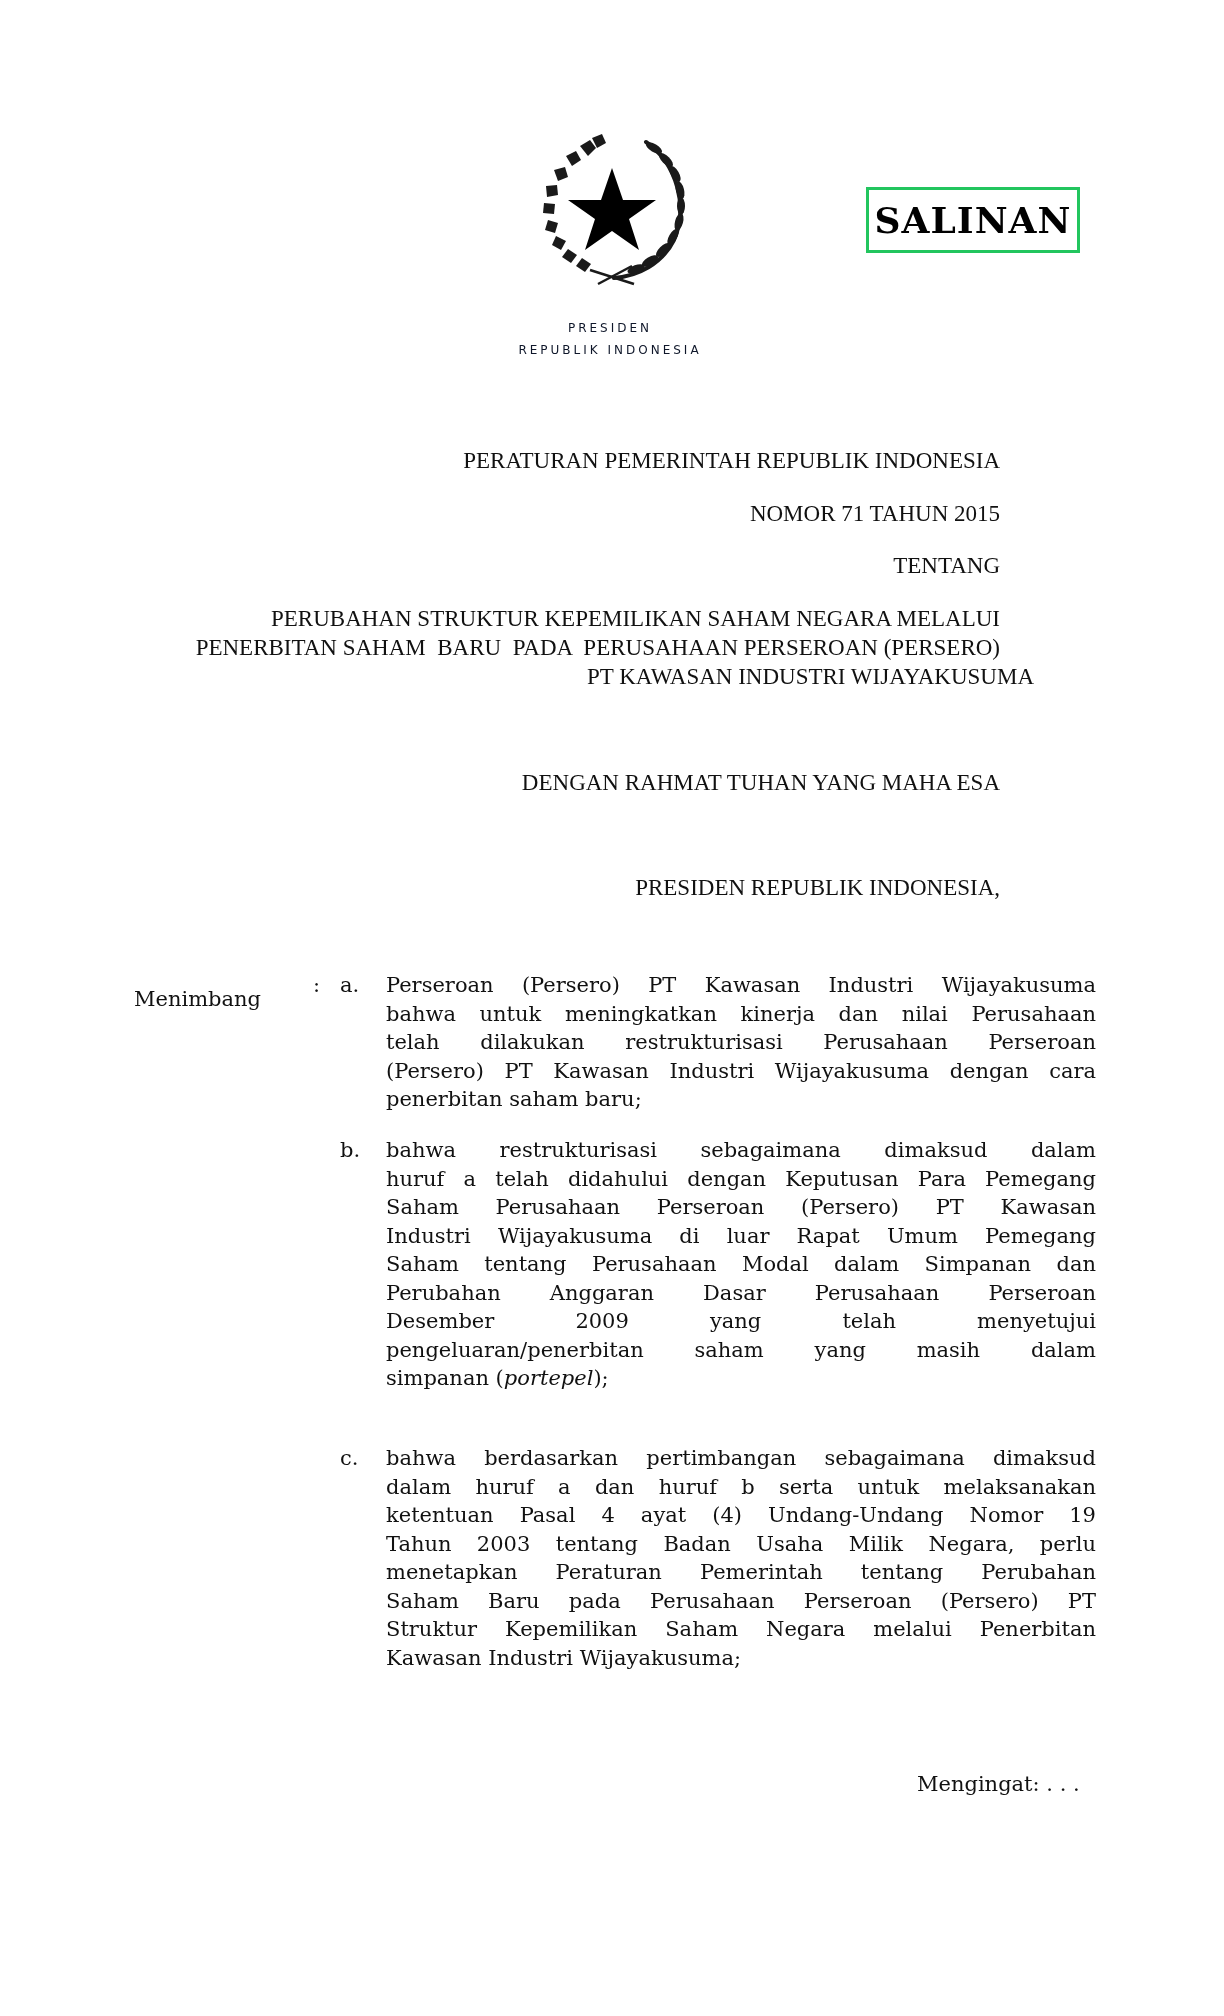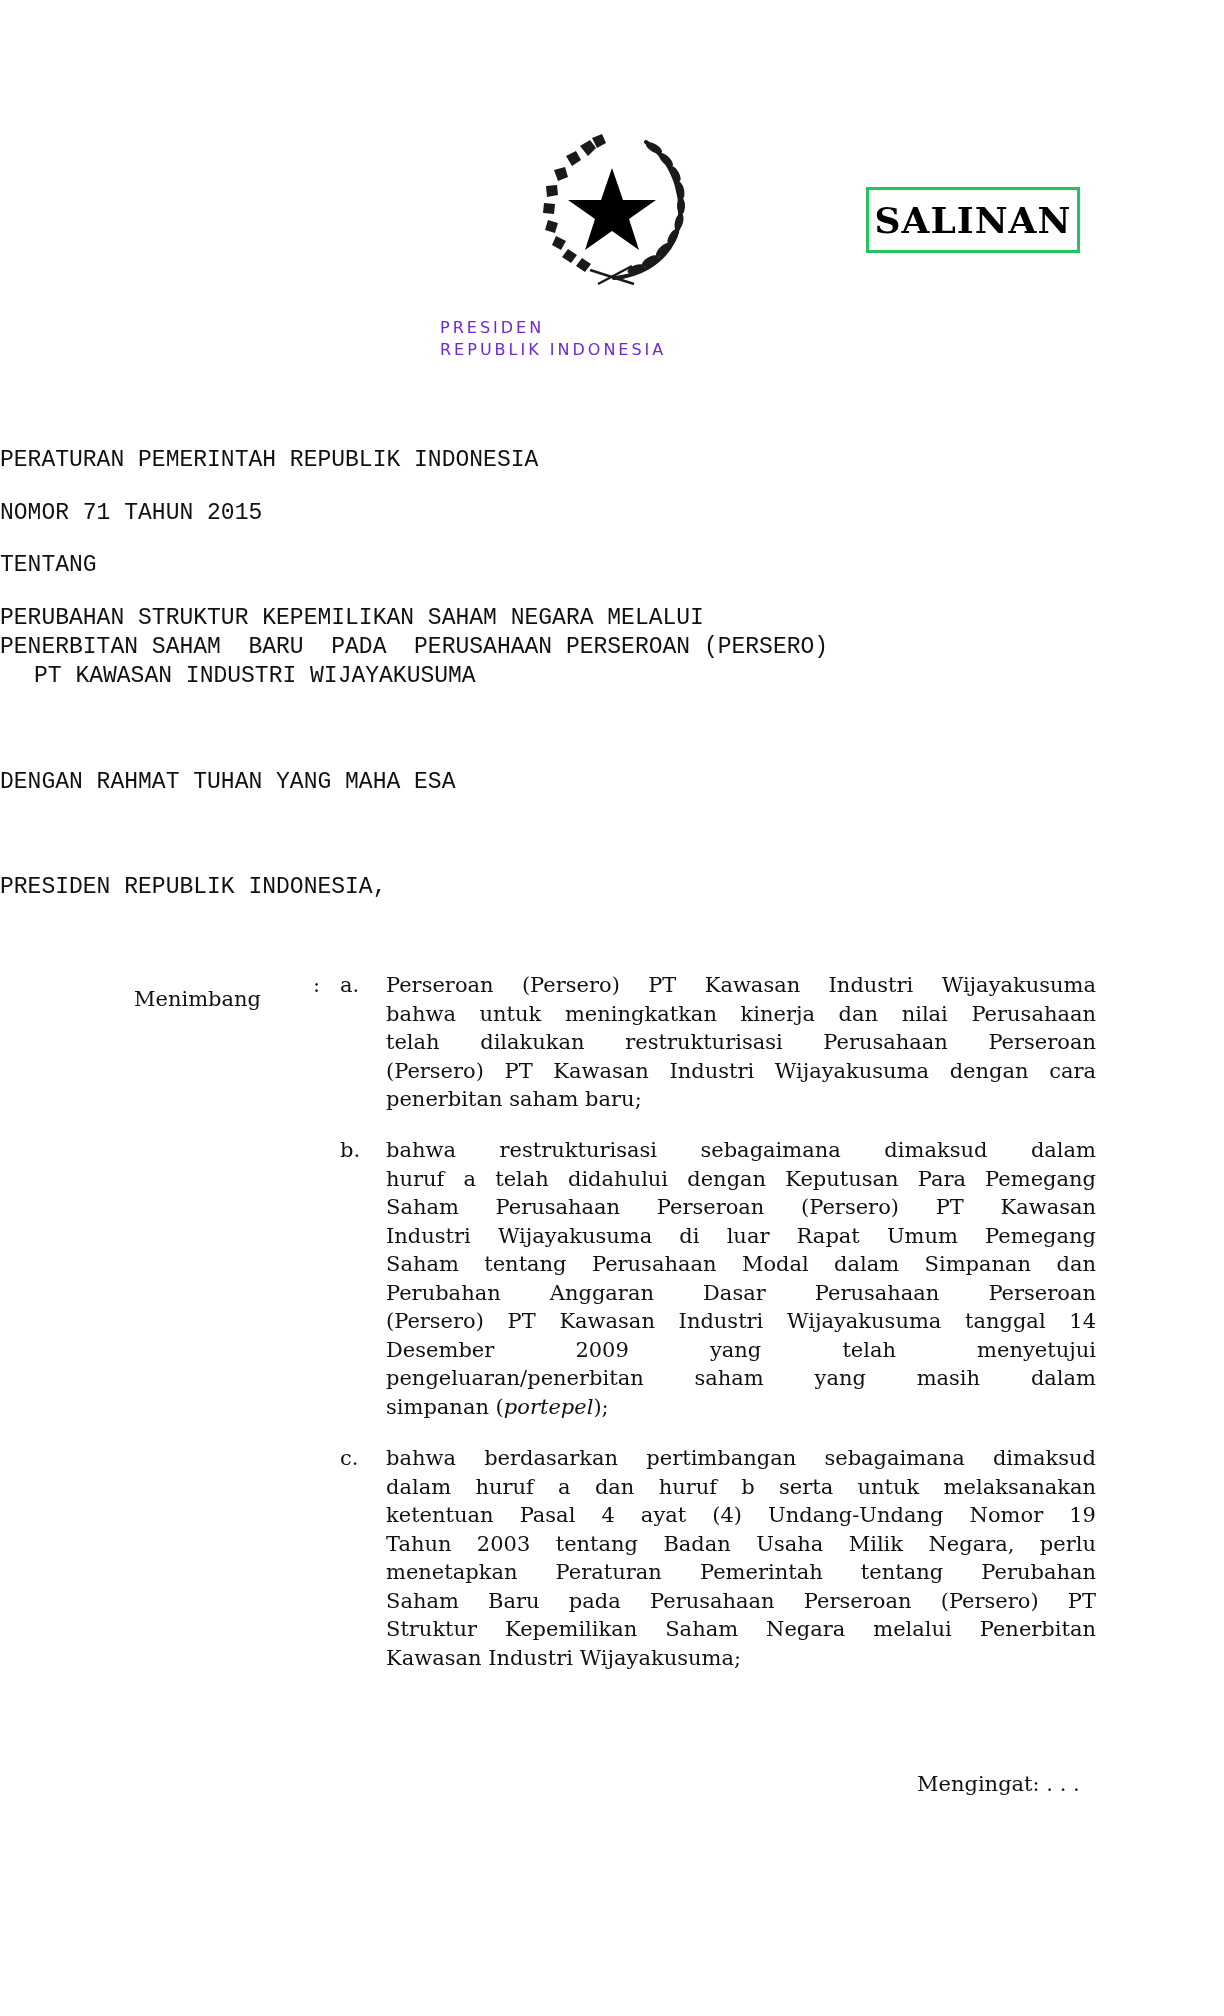--- a/index.html
+++ b/index.html
@@ -20,24 +20,25 @@
     
     .emblem {
       left: 528px;
       top: 128px;
       width: 168px;
       height: 160px;
     }
     .emblem-caption {
       left: 440px;
       width: 340px;
+      text-align: center;
       font-family: "DejaVu Sans", "Liberation Sans", sans-serif;
-      font-size: 16px;
+      font-size: 12px;
       letter-spacing: 3px;
-      color: #6d28d9;
+      color: #0f172a;
       line-height: 20px;
     }
 
     
     .stamp {
       left: 866px;
       top: 187px;
       width: 214px;
       height: 66px;
       border: 3px solid #22c55e;
@@ -49,25 +50,25 @@
       font-weight: bold;
       font-size: 36px;
       letter-spacing: 1px;
       color: #000;
     }
 
     
     .center-line {
       left: 0;
       width: 1000px;
-      text-align: left;
+      text-align: right;
       font-size: 21px;
       line-height: 29px;
       white-space: pre;
-      font-family: Liberation Mono, monospace;
+      font-family: Liberation Serif, serif;
     }
     .title-line {
       font-size: 23px;
     }
 
     
     .label-menimbang {
       left: 134px;
       font-size: 21px;
       line-height: 28.5px;
@@ -177,21 +178,20 @@
 </div>
 
 <div class="abs item-marker" style="top:1136px;">b.</div>
 <div class="abs item-body" style="top:1136px;">
   <span class="ln">bahwa restrukturisasi sebagaimana dimaksud dalam</span>
   <span class="ln">huruf a telah didahului dengan Keputusan Para Pemegang</span>
   <span class="ln">Saham Perusahaan Perseroan (Persero) PT Kawasan</span>
   <span class="ln">Industri Wijayakusuma di luar Rapat Umum Pemegang</span>
   <span class="ln">Saham tentang Perusahaan Modal dalam Simpanan dan</span>
   <span class="ln">Perubahan Anggaran Dasar  Perusahaan Perseroan</span>
-  <span class="ln">(Persero) PT Kawasan Industri Wijayakusuma tanggal 14</span>
   <span class="ln">Desember 2009 yang telah menyetujui</span>
   <span class="ln">pengeluaran/penerbitan saham yang masih dalam</span>
   <span class="ln last"><span>simpanan (</span><em>portepel</em><span>);</span></span>
 </div>
 
 <div class="abs item-marker" style="top:1444px;">c.</div>
 <div class="abs item-body" style="top:1444px;">
   <span class="ln">bahwa berdasarkan pertimbangan sebagaimana dimaksud</span>
   <span class="ln">dalam huruf a dan huruf b serta untuk melaksanakan</span>
   <span class="ln">ketentuan Pasal 4 ayat (4) Undang-Undang Nomor 19</span>

